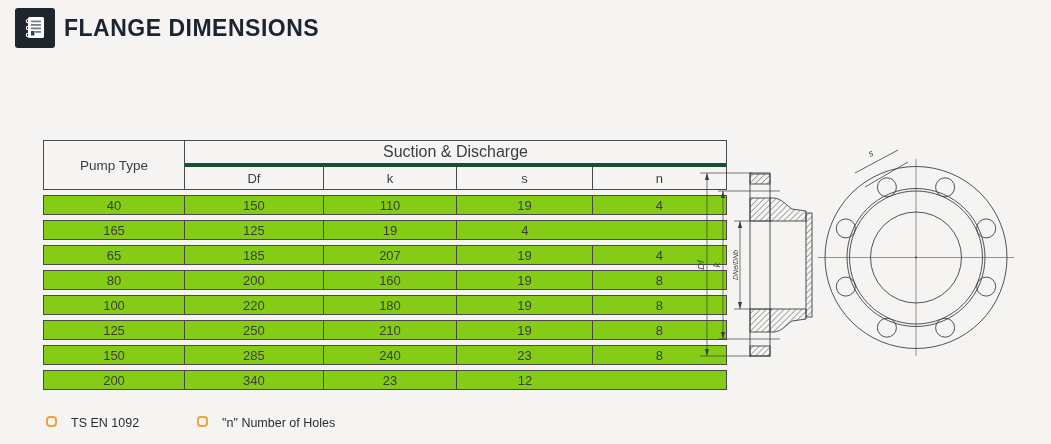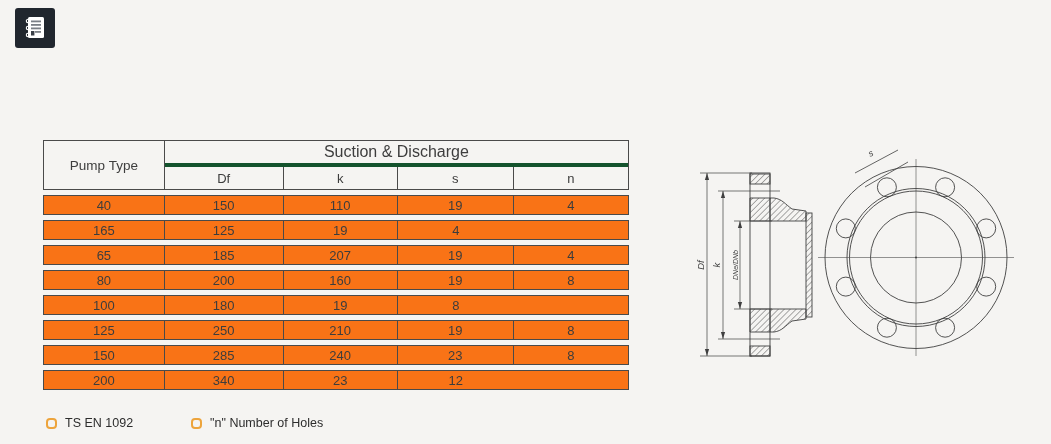--- a/index.html
+++ b/index.html
@@ -16,45 +16,45 @@
   .hdr { position:absolute; left:15px; top:8px; display:flex; align-items:center; gap:9px; }
   .hdr-icon {
     width:40px; height:40px; background:#20262e; border-radius:3px;
     display:flex; align-items:center; justify-content:center;
   }
   .hdr-title {
     font-size:23px; font-weight:bold; color:#1c2430; letter-spacing:0.5px;
   }
 
   
-  .tbl { position:absolute; left:43px; top:140px; width:586px; }
+  .tbl { position:absolute; left:43px; top:140px; width:684px; }
   .grid5 { display:grid; grid-template-columns:20.68% 20.36% 19.54% 19.88% 19.54%; }
   .thead {
     border:1px solid #4a4a4a;
     display:grid;
     grid-template-columns:20.68% 20.36% 19.54% 19.88% 19.54%;
     grid-template-rows:26px 22px;
     background:#f5f4f2;
   }
   .cell {
     display:flex; align-items:center; justify-content:center;
     font-size:13px; color:#3d3d3d;
   }
   .c-pump { grid-row:1/3; grid-column:1; border-right:1px solid #4a4a4a; font-size:13.5px; }
   .c-group { grid-column:2/6; grid-row:1; border-bottom:4px solid #14532d; font-size:16px; }
   .c-sub { grid-row:2; }
   .c-sub:not(:last-child){ border-right:1px solid #4a4a4a; }
   .trow {
-    margin-top:5px; border:1px solid #4a4a4a; height:20px; background:#f97316;
+    margin-top:5px; border:1px solid #4a4a4a; height:20px; background:#84cc16;
   }
   .trow .cell:not(:last-child){ border-right:1px solid #4a4a4a; }
 
   
   .notes { position:absolute; left:46px; top:416px; display:flex; gap:58px; }
-  .note { display:flex; align-items:center; gap:8px; }
+  .note { display:flex; gap:14px; }
   .note-bullet {
     width:11px; height:11px; border:2px solid #eda43c; border-radius:4px; background:transparent;
   }
   .note-label { font-size:12.5px; color:#2d2d2d; }
 
   
   .drawing { position:absolute; left:690px; top:140px; }
   svg text { font-family:"Liberation Sans", sans-serif; }
 </style>
 </head>
@@ -69,20 +69,21 @@
         <rect x="8" y="5.5" width="10" height="1.8" fill="#7a7f86"></rect>
         <rect x="8" y="9" width="10" height="1.8" fill="#7a7f86"></rect>
         <rect x="8" y="12.5" width="10" height="1.8" fill="#7a7f86"></rect>
         <rect x="12" y="16" width="6" height="1.8" fill="#7a7f86"></rect>
         <rect x="8" y="16" width="3.4" height="4.5" fill="#3a4049"></rect>
         <circle cx="5" cy="6" r="1.7" fill="none" stroke="#ffffff" stroke-width="1.1"></circle>
         <circle cx="5" cy="13" r="1.7" fill="none" stroke="#ffffff" stroke-width="1.1"></circle>
         <circle cx="5" cy="20" r="1.7" fill="none" stroke="#ffffff" stroke-width="1.1"></circle>
       </svg>
     </div>
+    <div class="hdr-title">FLANGE DIMENSIONS</div>
   </div>
 
   <div class="tbl">
     <div class="thead">
       <div class="cell c-pump">Pump Type</div>
       <div class="cell c-group">Suction &amp; Discharge</div>
       <div class="cell c-sub">Df</div>
       <div class="cell c-sub">k</div>
       <div class="cell c-sub">s</div>
       <div class="cell c-sub">n</div>
@@ -110,20 +111,21 @@
     </div>
     <div class="trow grid5">
       <div class="cell">80</div>
       <div class="cell">200</div>
       <div class="cell">160</div>
       <div class="cell">19</div>
       <div class="cell">8</div>
     </div>
     <div class="trow grid5">
       <div class="cell">100</div>
+      <div class="cell">220</div>
       <div class="cell">180</div>
       <div class="cell">19</div>
       <div class="cell">8</div>
     </div>
     <div class="trow grid5">
       <div class="cell">125</div>
       <div class="cell">250</div>
       <div class="cell">210</div>
       <div class="cell">19</div>
       <div class="cell">8</div>

